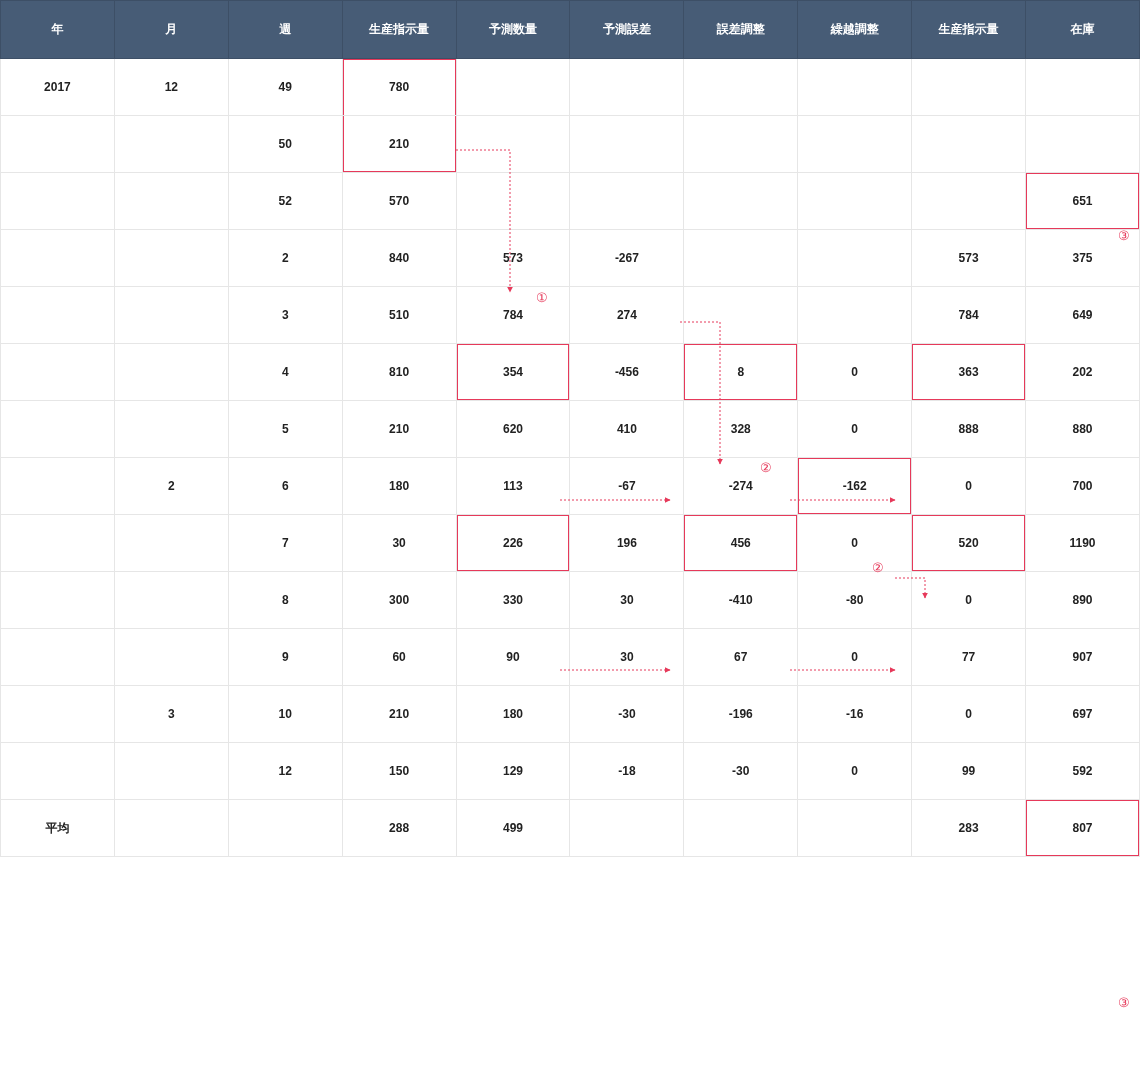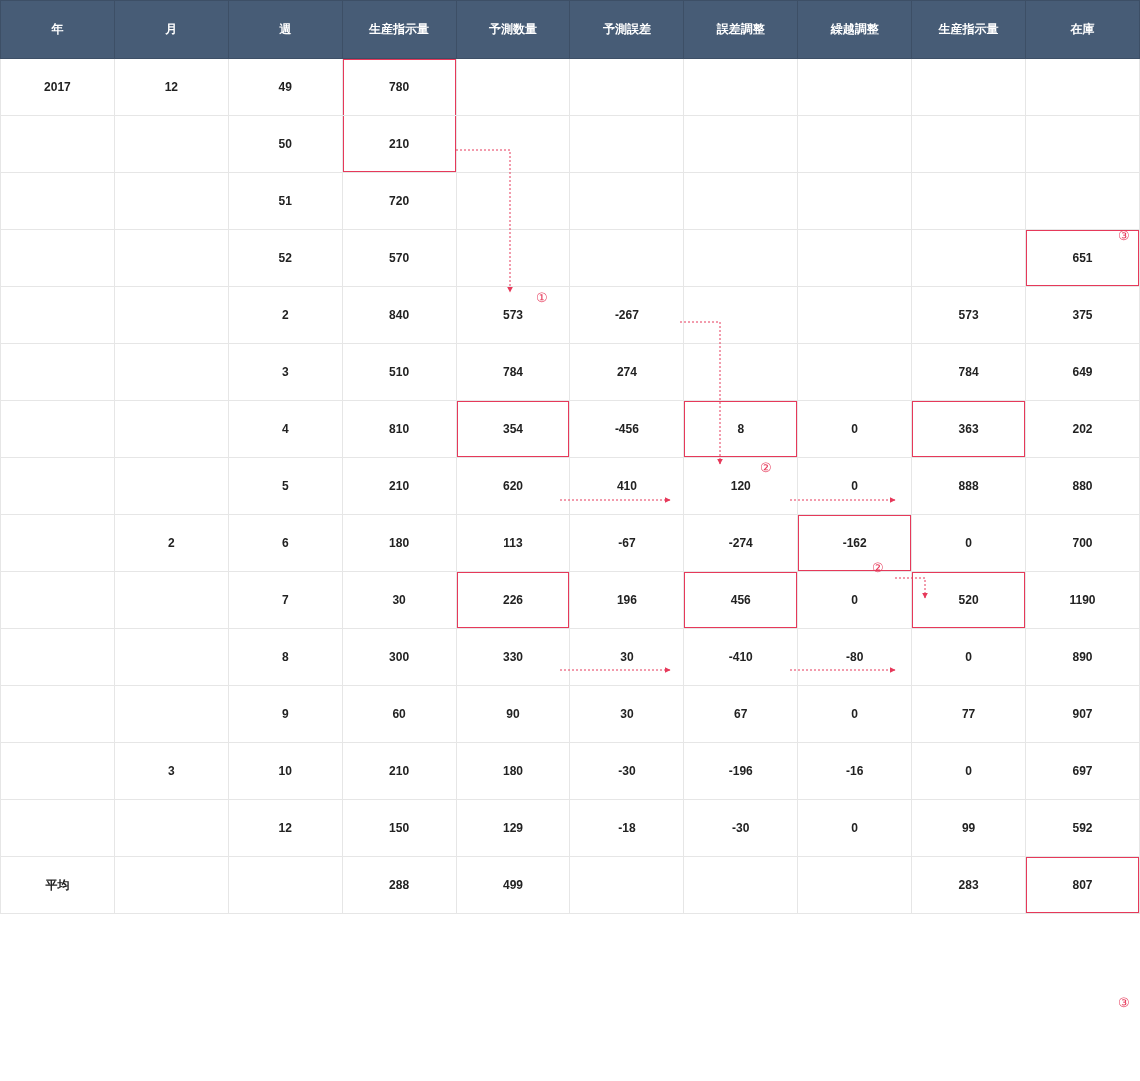--- a/index.html
+++ b/index.html
@@ -93,32 +93,20 @@
         <td></td>
         <td></td>
         <td></td>
         <td></td>
         <td></td>
         <td></td>
       </tr>
       <tr>
         <td></td>
         <td></td>
-        <td>51</td>
-        <td>720</td>
-        <td></td>
-        <td></td>
-        <td></td>
-        <td></td>
-        <td></td>
-        <td></td>
-      </tr>
-      <tr>
-        <td></td>
-        <td></td>
         <td>52</td>
         <td>570</td>
         <td></td>
         <td></td>
         <td></td>
         <td></td>
         <td></td>
         <td class="hl">651</td>
       </tr>
       <tr>
@@ -157,21 +145,21 @@
         <td class="hl">363</td>
         <td>202</td>
       </tr>
       <tr>
         <td></td>
         <td></td>
         <td>5</td>
         <td>210</td>
         <td>620</td>
         <td>410</td>
-        <td>120</td>
+        <td>328</td>
         <td>0</td>
         <td>888</td>
         <td>880</td>
       </tr>
       <tr>
         <td></td>
         <td>2</td>
         <td>6</td>
         <td>180</td>
         <td>113</td>

